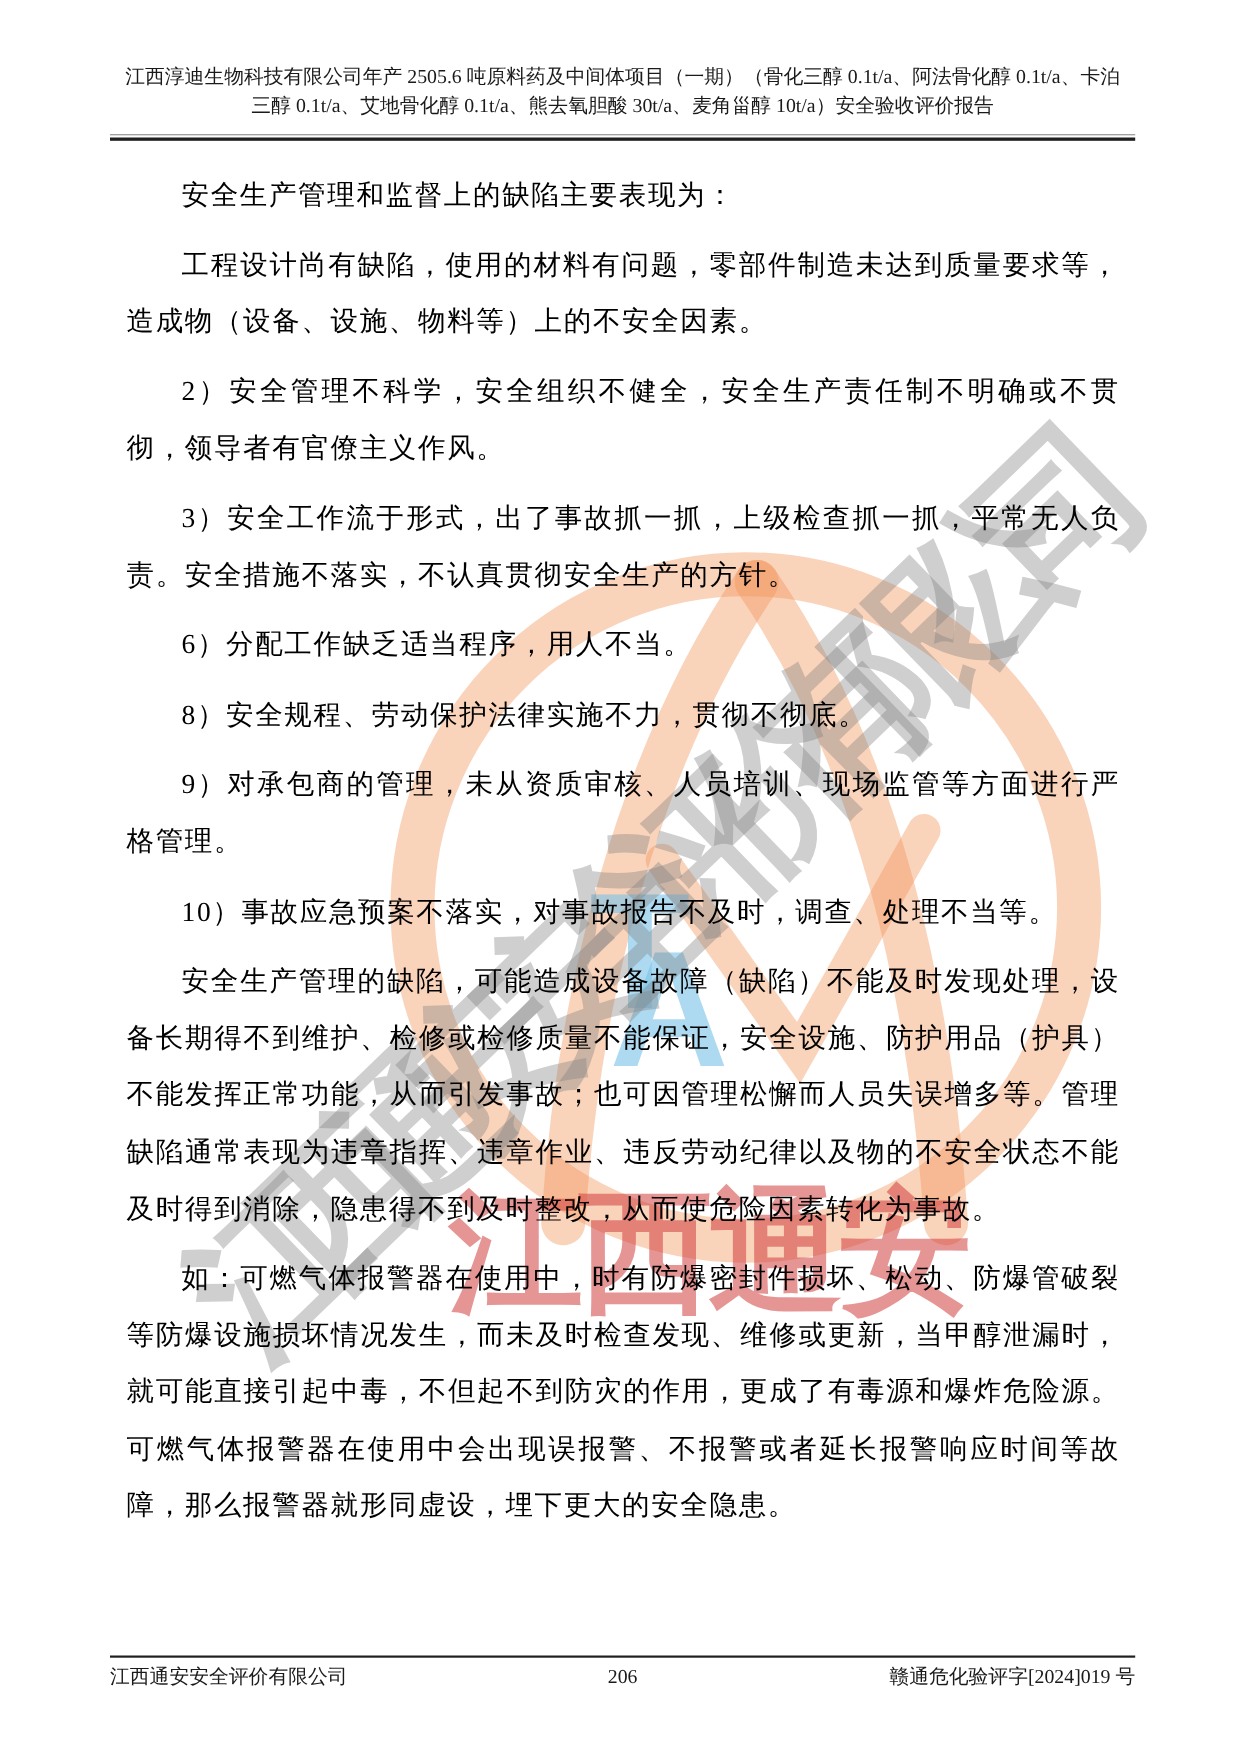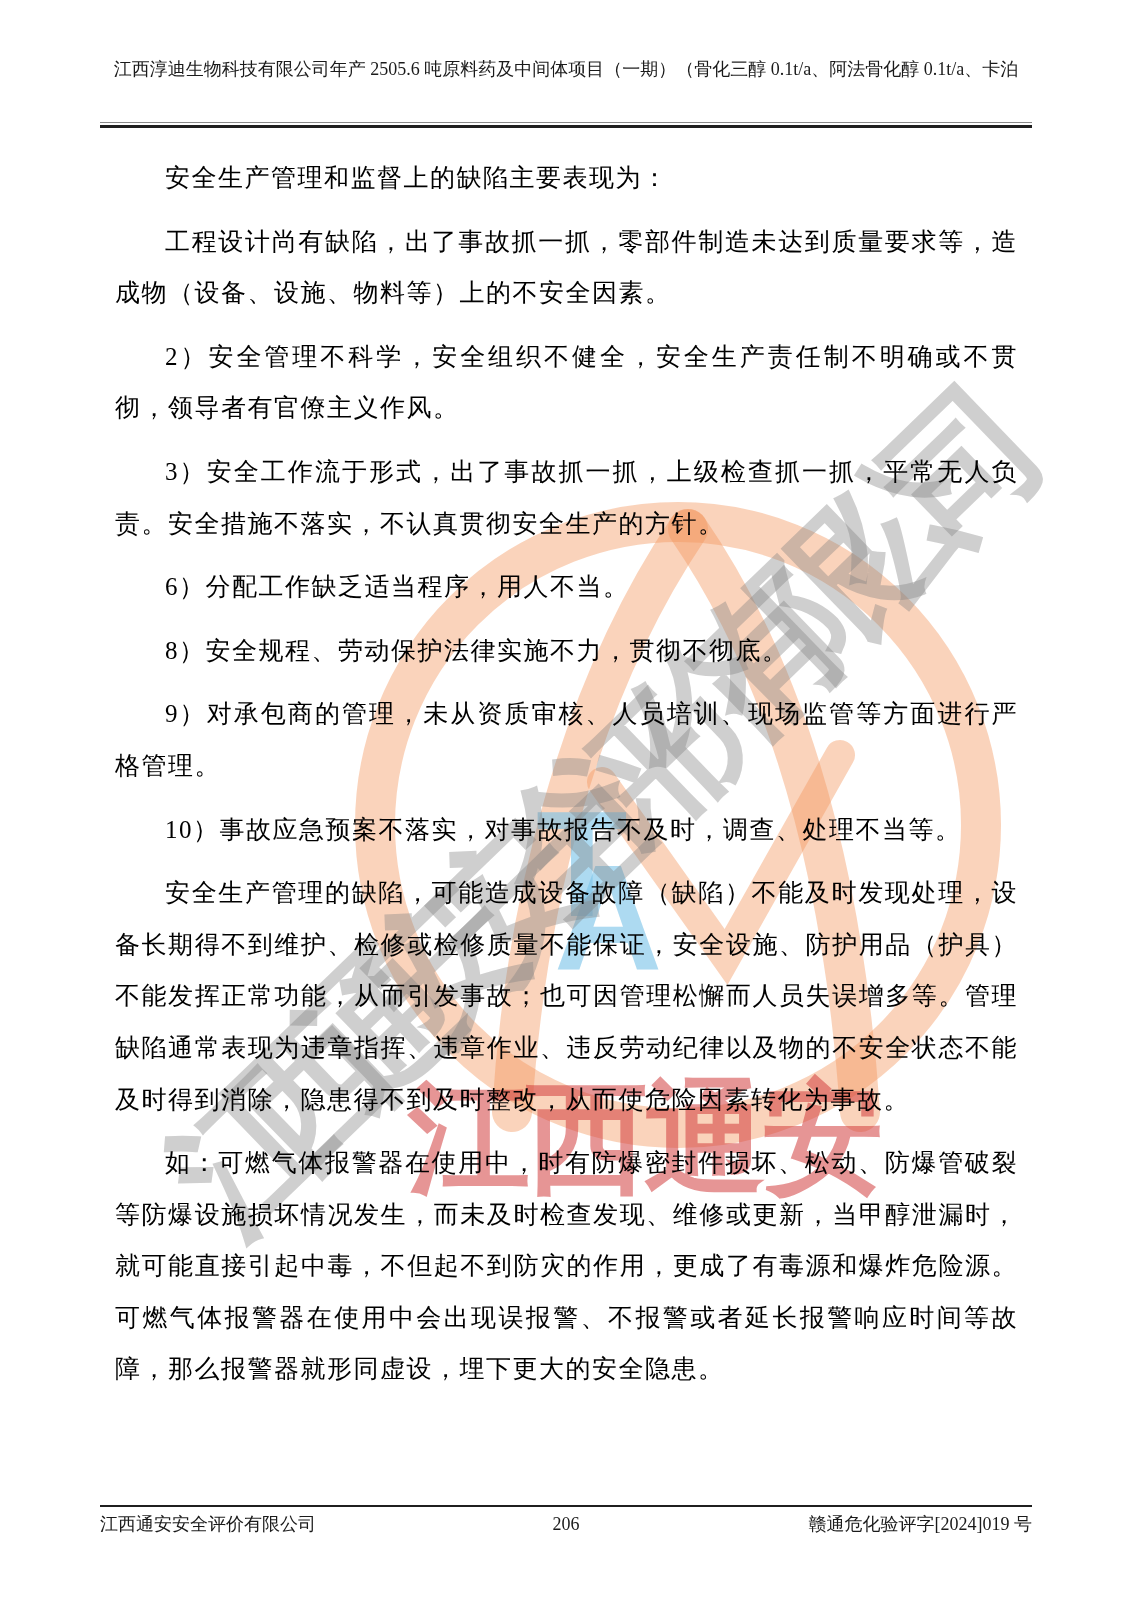--- a/index.html
+++ b/index.html
@@ -75,27 +75,28 @@
 
   <div class="diagonal-wm">江西通安安全评价有限公司</div>
 
   <div class="stamp-wm">江西通安</div>
 </div>
 
 <div class="layer" id="content-layer">
 
   <div class="page-header">
     <div>江西淳迪生物科技有限公司年产 2505.6 吨原料药及中间体项目（一期）（骨化三醇 0.1t/a、阿法骨化醇 0.1t/a、卡泊</div>
+    <div>三醇 0.1t/a、艾地骨化醇 0.1t/a、熊去氧胆酸 30t/a、麦角甾醇 10t/a）安全验收评价报告</div>
   </div>
   <div class="rule-thin"></div>
   <div class="rule-thick"></div>
 
   <div class="body-text">
       <p>安全生产管理和监督上的缺陷主要表现为：</p>
-      <p>工程设计尚有缺陷，出了事故抓一抓，零部件制造未达到质量要求等，造成物（设备、设施、物料等）上的不安全因素。</p>
+      <p>工程设计尚有缺陷，使用的材料有问题，零部件制造未达到质量要求等，造成物（设备、设施、物料等）上的不安全因素。</p>
       <p>2）安全管理不科学，安全组织不健全，安全生产责任制不明确或不贯彻，领导者有官僚主义作风。</p>
       <p>3）安全工作流于形式，出了事故抓一抓，上级检查抓一抓，平常无人负责。安全措施不落实，不认真贯彻安全生产的方针。</p>
       <p>6）分配工作缺乏适当程序，用人不当。</p>
       <p>8）安全规程、劳动保护法律实施不力，贯彻不彻底。</p>
       <p>9）对承包商的管理，未从资质审核、人员培训、现场监管等方面进行严格管理。</p>
       <p>10）事故应急预案不落实，对事故报告不及时，调查、处理不当等。</p>
       <p>安全生产管理的缺陷，可能造成设备故障（缺陷）不能及时发现处理，设备长期得不到维护、检修或检修质量不能保证，安全设施、防护用品（护具）不能发挥正常功能，从而引发事故；也可因管理松懈而人员失误增多等。管理缺陷通常表现为违章指挥、违章作业、违反劳动纪律以及物的不安全状态不能及时得到消除，隐患得不到及时整改，从而使危险因素转化为事故。</p>
       <p>如：可燃气体报警器在使用中，时有防爆密封件损坏、松动、防爆管破裂等防爆设施损坏情况发生，而未及时检查发现、维修或更新，当甲醇泄漏时，就可能直接引起中毒，不但起不到防灾的作用，更成了有毒源和爆炸危险源。可燃气体报警器在使用中会出现误报警、不报警或者延长报警响应时间等故障，那么报警器就形同虚设，埋下更大的安全隐患。</p>
     </div>
 

